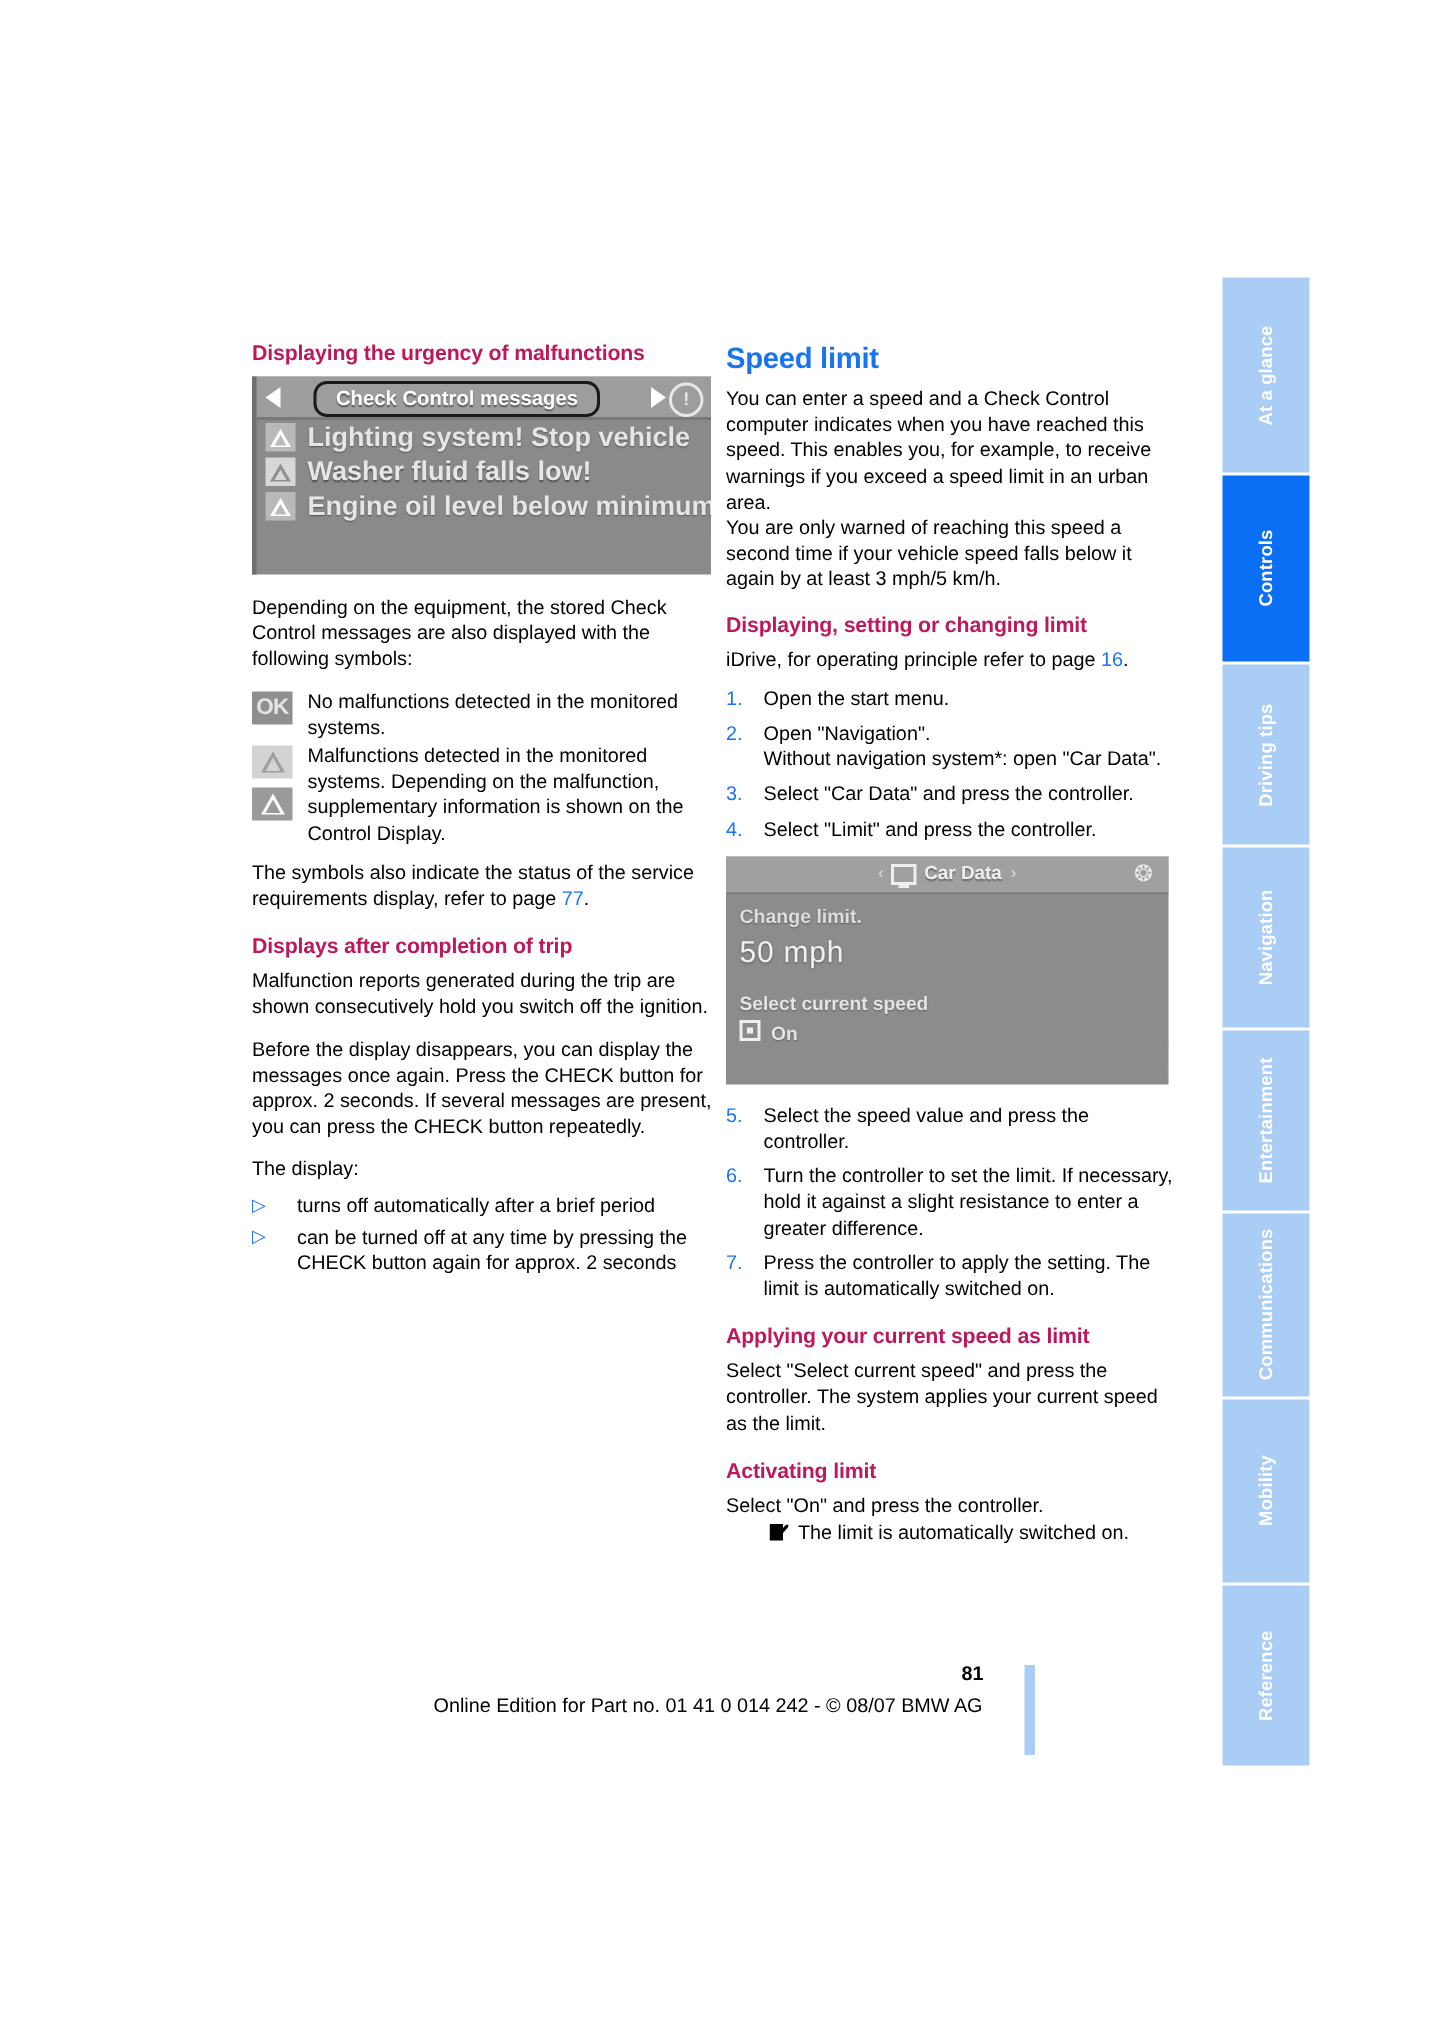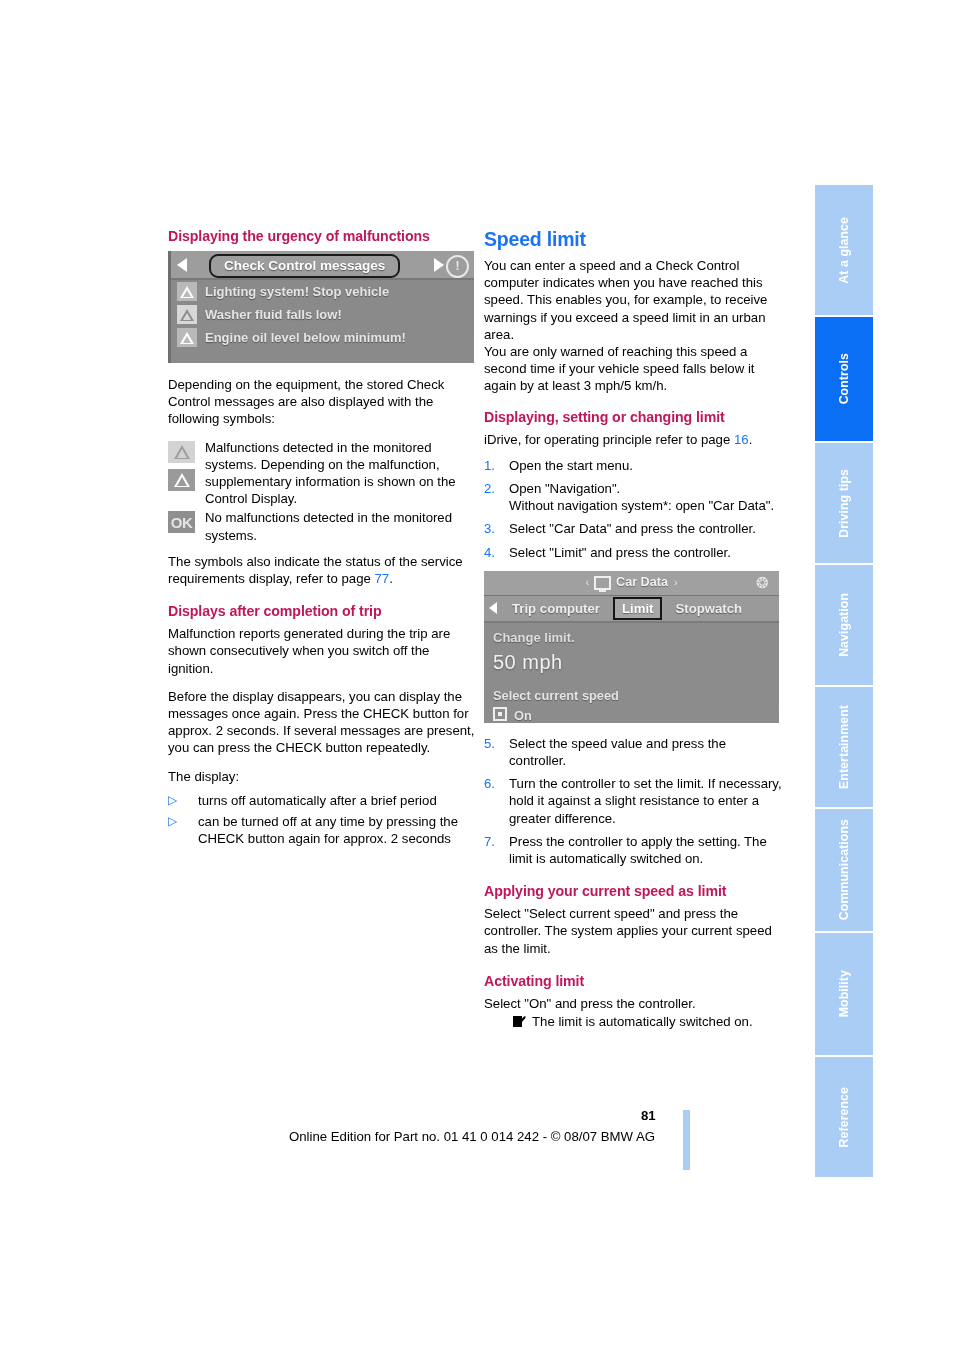--- a/index.html
+++ b/index.html
@@ -51,21 +51,21 @@
     margin: 0 0 11px 0;
     line-height: 17.2px;
   }
   p.body.tight { margin-bottom: 0; }
   .pgref { color: #1a74f2; }
 
   
   .cc-shot {
     position: relative;
     width: 303px;
-    height: 112px;
+    height: 132px;
     margin: 6px 0 13px 0;
     background: #8a8a8a;
     overflow: hidden;
     border-left: 3px solid #6f6f6f;
     text-decoration: underline;
   }
   .cc-topbar {
     position: absolute; left: 0; top: 0;
     width: 100%; height: 27px;
     background: #9d9d9d;
@@ -138,21 +138,21 @@
     content: "";
     position: absolute;
     left: -4px; top: 4px;
     width: 0; height: 0;
     border-left: 4px solid transparent;
     border-right: 4px solid transparent;
     border-bottom: 7px solid #d8d8d8;
   }
   .cc-text {
     color: #e6e6e6;
-    font-size: 13px;
+    font-size: 18px;
     font-weight: bold;
     text-shadow: 0 1px 1px rgba(0,0,0,.4);
     white-space: nowrap;
   }
   .shot-caption {
     position: absolute;
     right: -9px; bottom: 4px;
     font-size: 4.4px;
     color: #9a9a9a;
     writing-mode: vertical-rl;
@@ -431,45 +431,45 @@
           <div class="cc-text">Engine oil level below minimum!</div>
         </div>
       </div>
       <div class="shot-caption">AVM0809</div>
     </div>
 
     <p class="body">Depending on the equipment, the stored Check Control messages are also displayed with the following symbols:</p>
 
     <div class="symdef">
       <div class="symbox">
+        <div class="sym-sq grey">
+            <span class="sym-ok">OK</span>
+          </div>
+      </div>
+      <div class="symtext">No malfunctions detected in the monitored systems.</div>
+    </div>
+
+    <div class="symdef">
+      <div class="symbox">
         <div class="sym-sq lgrey">
             <div class="sym-tri-g"></div>
           </div>
         <div style="height:6px"></div>
         <div class="sym-sq mgrey">
             <div class="sym-tri-w"></div>
           </div>
       </div>
       <div class="symtext">Malfunctions detected in the monitored systems. Depending on the malfunction, supplementary information is shown on the Control Display.</div>
     </div>
 
-    <div class="symdef">
-      <div class="symbox">
-        <div class="sym-sq grey">
-            <span class="sym-ok">OK</span>
-          </div>
-      </div>
-      <div class="symtext">No malfunctions detected in the monitored systems.</div>
-    </div>
-
     <p class="body" style="margin-top:9px"><span>The symbols also indicate the status of the service requirements display, refer to page </span><span class="pgref">77</span><span>.</span></p>
 
     <h2 class="section-title" style="margin-top:16px">Displays after completion of trip</h2>
 
-    <p class="body">Malfunction reports generated during the trip are shown consecutively when you switch off the ignition.</p>
+    <p class="body">Malfunction reports generated during the trip are shown consecutively hold you switch off the ignition.</p>
 
     <p class="body">Before the display disappears, you can display the messages once again. Press the CHECK button for approx. 2 seconds. If several messages are present, you can press the CHECK button repeatedly.</p>
 
     <p class="body" style="margin-bottom:7px">The display:</p>
 
     <div class="tlist">
       <div class="tli">
         <div class="tbullet">▷</div>
         <div class="tbody">turns off automatically after a brief period</div>
       </div>
@@ -512,26 +512,20 @@
       </div>
     </div>
 
     <div class="cd-shot">
       <div class="cd-header">
         <span class="cd-carat">‹</span>
         <span class="cd-monitor"></span>
         <span class="cd-header-title">Car Data</span>
         <span class="cd-carat" style="margin-left:6px">›</span>
         <span class="cd-gem">❂</span>
-      </div>
-      <div class="cd-tabs">
-        <div class="cd-tab-arrow"></div>
-        <div class="cd-tab">Trip computer</div>
-        <div class="cd-tab sel">Limit</div>
-        <div class="cd-tab">Stopwatch</div>
       </div>
       <div class="cd-body">
         <div class="cd-label">Change limit.</div>
         <div class="cd-value">50 mph</div>
         <div class="cd-opt">Select current speed</div>
         <div class="cd-check-row">
           <div class="cd-checkbox">
               <i></i>
             </div>
           <div class="cd-opt" style="margin-top:0">On</div>

